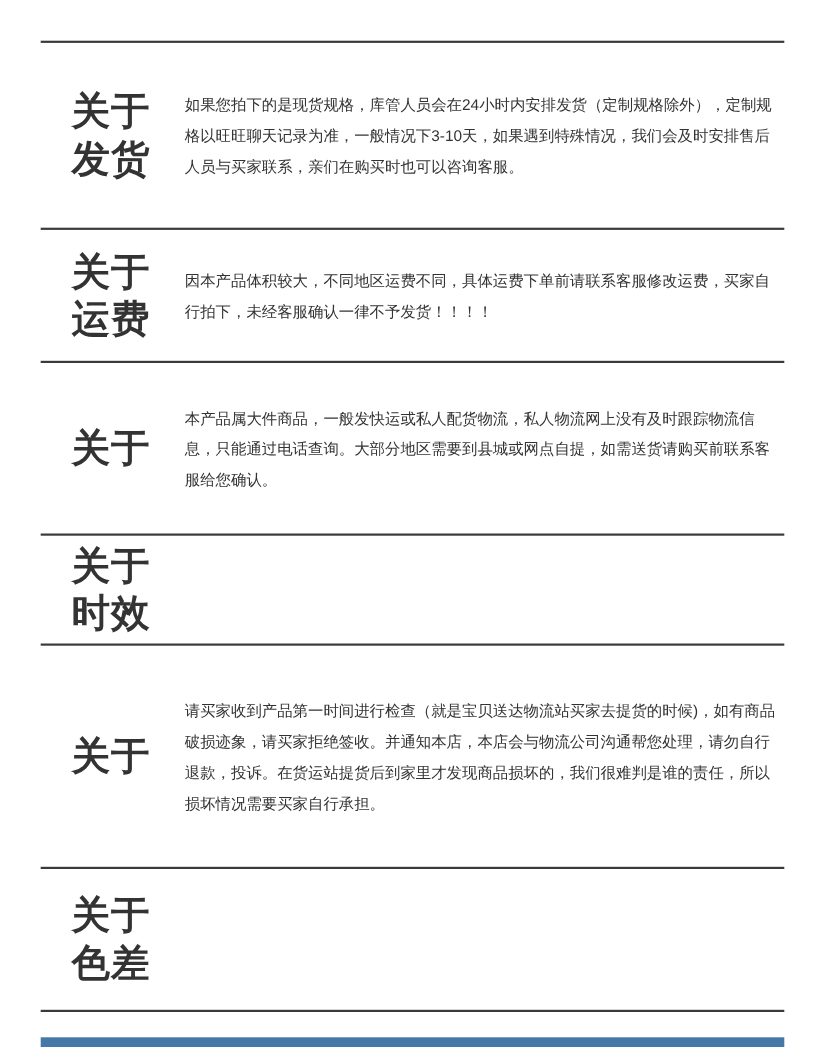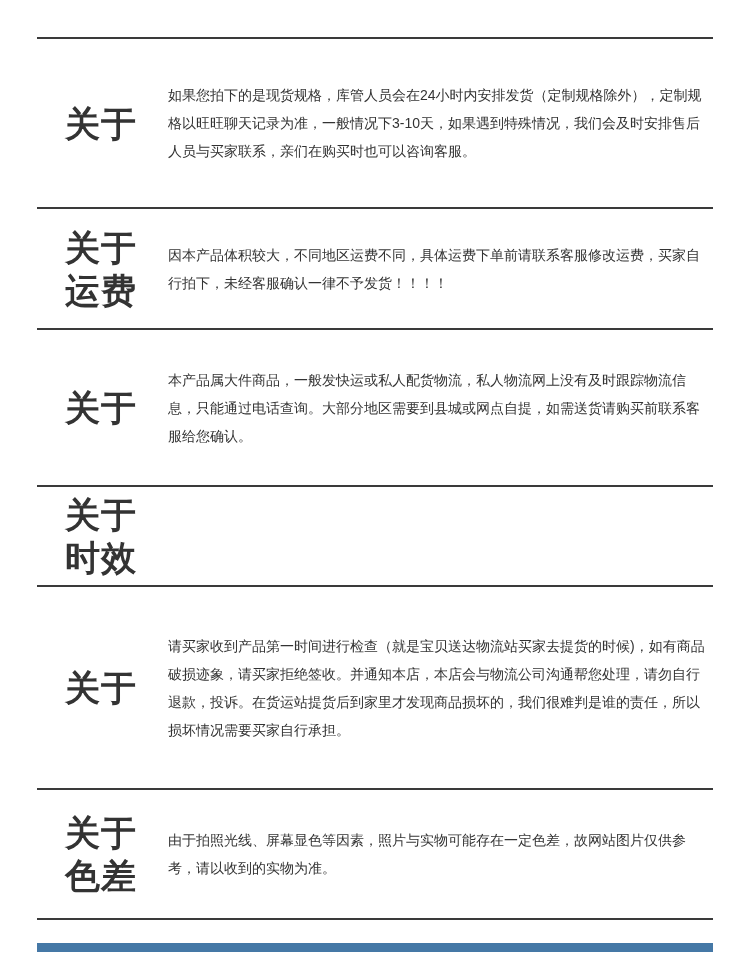--- a/index.html
+++ b/index.html
@@ -67,20 +67,21 @@
 </style>
 </head>
 <body>
 
 <div class="page">
   <div class="content">
 
     <div class="section s1">
       <div class="section-title">
         <span>关于</span>
+        <span>发货</span>
       </div>
       <div class="section-body">如果您拍下的是现货规格，库管人员会在24小时内安排发货（定制规格除外），定制规格以旺旺聊天记录为准，一般情况下3-10天，如果遇到特殊情况，我们会及时安排售后人员与买家联系，亲们在购买时也可以咨询客服。</div>
     </div>
 
     <div class="section s2">
       <div class="section-title">
         <span>关于</span>
         <span>运费</span>
       </div>
       <div class="section-body">因本产品体积较大，不同地区运费不同，具体运费下单前请联系客服修改运费，买家自行拍下，未经客服确认一律不予发货！！！！</div>
@@ -105,20 +106,19 @@
         <span>关于</span>
       </div>
       <div class="section-body">请买家收到产品第一时间进行检查（就是宝贝送达物流站买家去提货的时候)，如有商品破损迹象，请买家拒绝签收。并通知本店，本店会与物流公司沟通帮您处理，请勿自行退款，投诉。在货运站提货后到家里才发现商品损坏的，我们很难判是谁的责任，所以损坏情况需要买家自行承担。</div>
     </div>
 
     <div class="section s6">
       <div class="section-title">
         <span>关于</span>
         <span>色差</span>
       </div>
-      <div class="section-body">由于拍照光线、屏幕显色等因素，照片与实物可能存在一定色差，故网站图片仅供参考，请以收到的实物为准。</div>
     </div>
 
     <div class="bottom-divider"></div>
   </div>
 
   <div class="footer-bar"></div>
 </div>
 
 </body></html>

